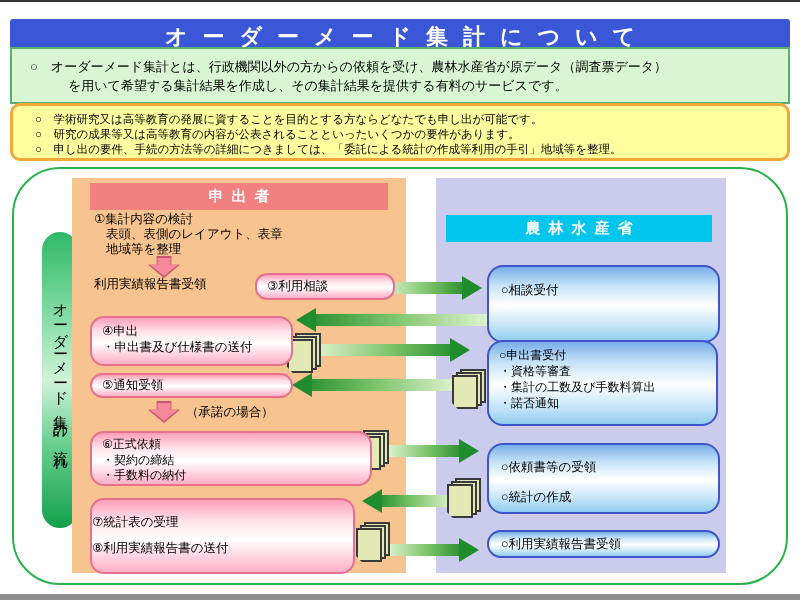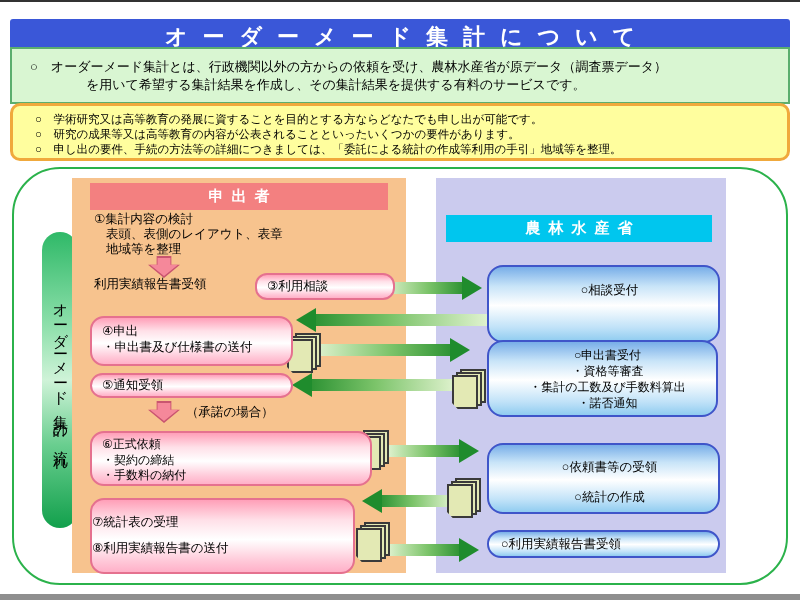--- a/index.html
+++ b/index.html
@@ -13,21 +13,21 @@
 
   
   .title-bar{left:10px;top:5px;width:780px;height:35px;background:#3a57d8;border-radius:3px;
              display:flex;align-items:center;justify-content:center;margin-top:14px;}
   .title-bar span{color:#fff;font-weight:bold;font-size:22px;letter-spacing:15px;text-indent:15px;white-space:nowrap;}
 
   
   .intro-box{left:10px;top:47px;width:776px;height:45px;background:#d9f6d2;border:2px solid #5bae6e;
              padding-top:8px;font-size:13px;line-height:19px;}
   .intro-l1{padding-left:18px;}
-  .intro-l2{padding-left:74px;font-family:Liberation Mono, monospace;}
+  .intro-l2{padding-left:56px;}
 
   
   .notes-box{left:10px;top:103px;width:774px;height:46px;background:#fffe9e;border:3px solid #f0a93c;
              border-radius:10px;padding-top:6px;font-size:11.5px;line-height:15px;}
   .note{padding-left:22px;white-space:nowrap;}
 
   
   .panel{left:12px;top:167px;width:772px;height:414px;background:#fff;border:2px solid #2bb24b;border-radius:48px;}
 
   
@@ -45,21 +45,21 @@
 
   
   .txt{font-size:12.5px;line-height:15px;}
   .ind{padding-left:12px;}
 
   
   .pbox{background:linear-gradient(180deg,#ff9fb8 0%,#ffe0e8 28%,#ffffff 55%,#ffc8d8 85%,#ffb0c8 100%);
         border:2px solid #e5718f;border-radius:14px;font-size:12.5px;}
   
   .bbox{background:linear-gradient(180deg,#78aee8 0%,#c8e4f8 26%,#ffffff 52%,#c0e2f8 82%,#90ccf0 100%);
-        border:2px solid #3f55c9;border-radius:16px;font-size:12.5px;text-align:center;}
+        border:2px solid #3f55c9;border-radius:16px;font-size:12.5px;}
 
   
   .ar{height:24px;}
   .ar .shaft{position:absolute;top:6px;height:12px;}
   .ar .head{position:absolute;width:0;height:0;top:0;}
   .ar.right .shaft{left:0;right:19px;background:linear-gradient(90deg,#dff2ce,#7cc46a 55%,#2e9334);}
   .ar.right .head{right:0;border-top:12px solid transparent;border-bottom:12px solid transparent;border-left:20px solid #1f8c2d;}
   .ar.left .shaft{left:19px;right:0;background:linear-gradient(90deg,#2e9334,#7cc46a 45%,#dff2ce);}
   .ar.left .head{left:0;border-top:12px solid transparent;border-bottom:12px solid transparent;border-right:20px solid #1f8c2d;}
 
@@ -211,21 +211,21 @@
 
   <div class="abs pbox" style="left:90px;top:498px;width:261px;height:63px;padding:9px 0 0 0;line-height:26px;">
     <div>⑦統計表の受理</div>
     <div>⑧利用実績報告書の送付</div>
   </div>
 
   <div class="abs bbox" style="left:487px;top:265px;width:217px;height:59px;padding:15px 0 0 12px;">
     <div>○相談受付</div>
   </div>
 
-  <div class="abs bbox" style="left:487px;top:340px;width:217px;height:68px;padding:5px 0 0 10px;line-height:16px;font-size:12px;">
+  <div class="abs bbox" style="left:487px;top:340px;width:217px;height:68px;padding:5px 0 9px 10px;line-height:16px;font-size:12px;">
     <div>○申出書受付</div>
     <div>・資格等審査</div>
     <div>・集計の工数及び手数料算出</div>
     <div>・諾否通知</div>
   </div>
 
   <div class="abs bbox" style="left:487px;top:443px;width:217px;height:60px;padding:7px 0 0 12px;line-height:30px;">
     <div>○依頼書等の受領</div>
     <div>○統計の作成</div>
   </div>

